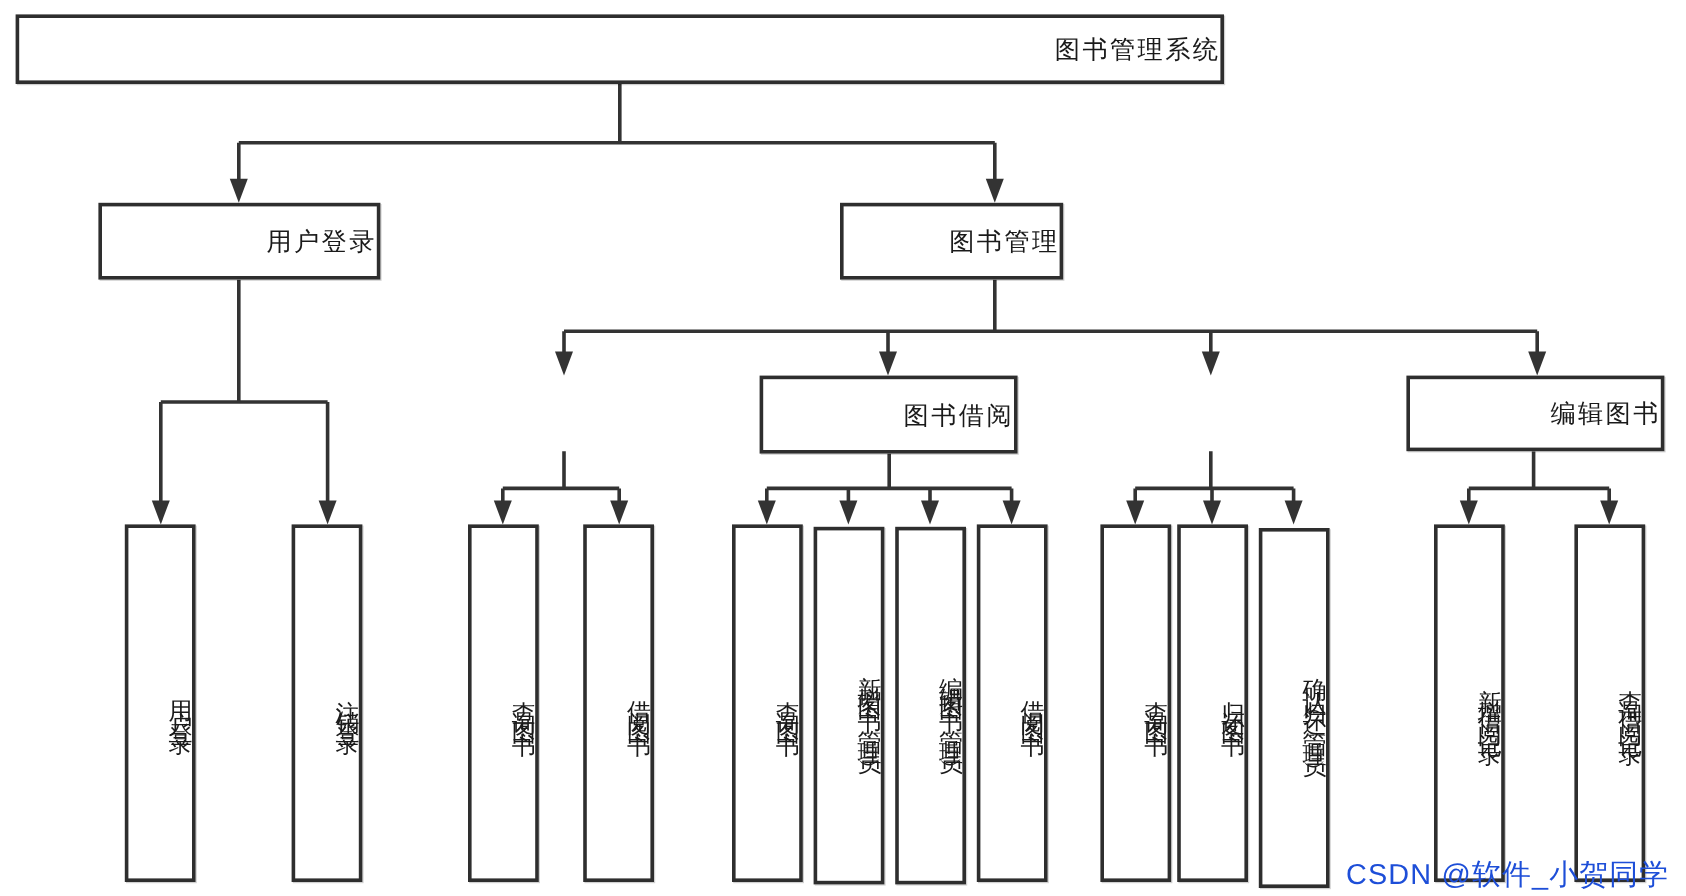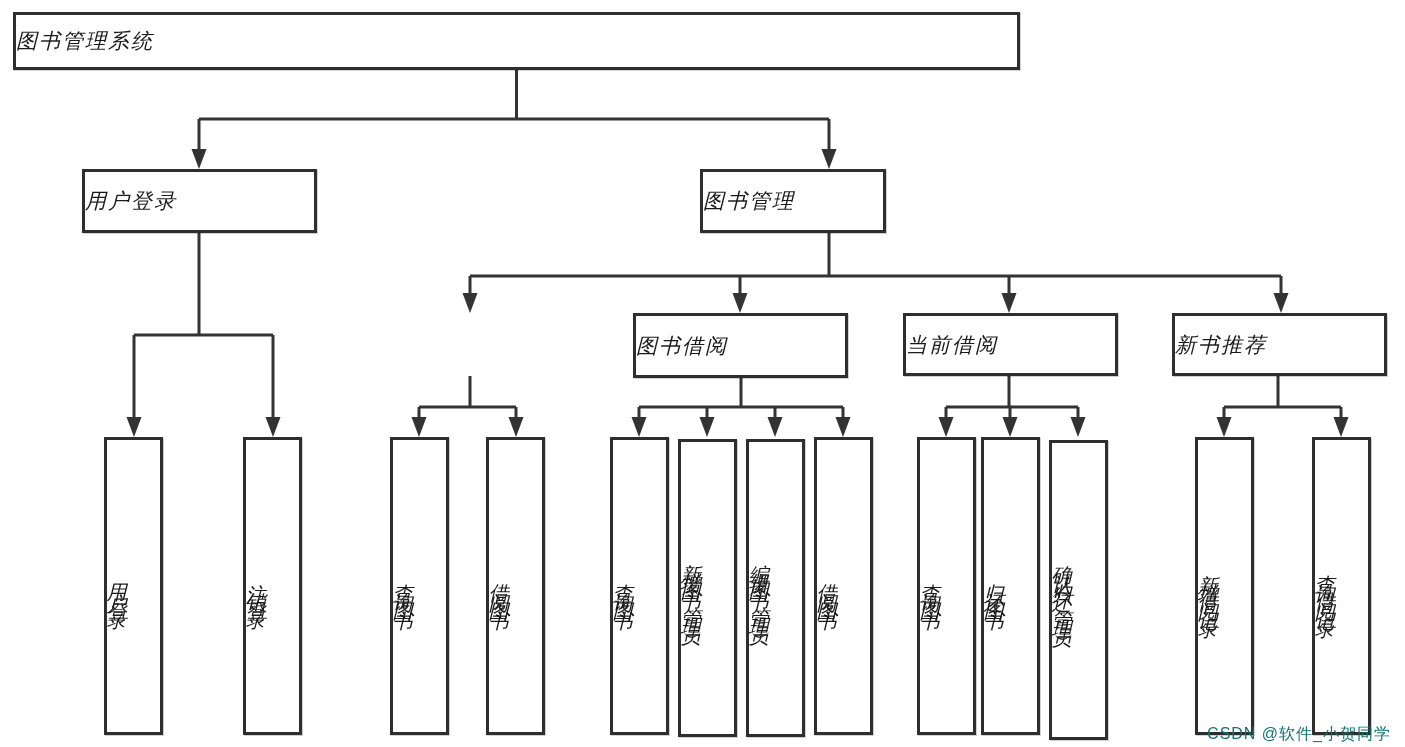--- a/index.html
+++ b/index.html
@@ -3,31 +3,30 @@
 <meta charset="utf-8">
 <style>
   html,body{margin:0;padding:0;background:#ffffff;}
   .stage{
     position:relative;width:1405px;height:747px;background:#ffffff;
     font-family:"Liberation Sans",sans-serif;color:#1a1a1a;overflow:hidden;
   }
   .connectors{position:absolute;left:0;top:0;}
   .node{
     position:absolute;background:#ffffff;border:3px solid #2e2e2e;
-    display:flex;align-items:center;justify-content:flex-start;box-sizing:border-box;
+    display:flex;align-items:center;justify-content:flex-end;box-sizing:border-box;
     box-shadow:1px 1px 0 rgba(0,0,0,0.18);
-    font-style:italic;
   }
   .node.h span{font-size:21px;letter-spacing:2px;white-space:nowrap;}
   .node.v span{
     writing-mode:vertical-rl;text-orientation:mixed;
     font-size:20px;letter-spacing:9px;line-height:1;white-space:nowrap;
   }
   .watermark{
-    position:absolute;right:14px;bottom:2px;font-size:16px;color:#0f766e;
+    position:absolute;right:14px;bottom:2px;font-size:24px;color:#1d4ed8;
     letter-spacing:1px;white-space:nowrap;
   }
 </style>
 </head>
 <body>
 
 <div class="stage">
 
   <svg class="connectors" width="1405" height="747" viewBox="0 0 1405 747" fill="none" stroke="#333333" stroke-width="3">
 
@@ -72,25 +71,22 @@
   <div class="node h" style="left:82px;top:169px;width:235px;height:64px">
     <span>用户登录</span>
   </div>
   <div class="node h" style="left:700px;top:169px;width:186px;height:64px">
     <span>图书管理</span>
   </div>
 
   <div class="node h" style="left:633px;top:313px;width:215px;height:65px">
     <span>图书借阅</span>
   </div>
-  <div class="node h" style="left:903px;top:313px;width:215px;height:63px">
-    <span>当前借阅</span>
-  </div>
   <div class="node h" style="left:1172px;top:313px;width:215px;height:63px">
-    <span>新书推荐</span>
+    <span>编辑图书</span>
   </div>
 
   <div class="node v" style="left:104px;top:437px;width:59px;height:298px">
     <span>用户登录</span>
   </div>
   <div class="node v" style="left:243px;top:437px;width:59px;height:298px">
     <span>注销登录</span>
   </div>
 
   <div class="node v" style="left:390px;top:437px;width:59px;height:298px">

